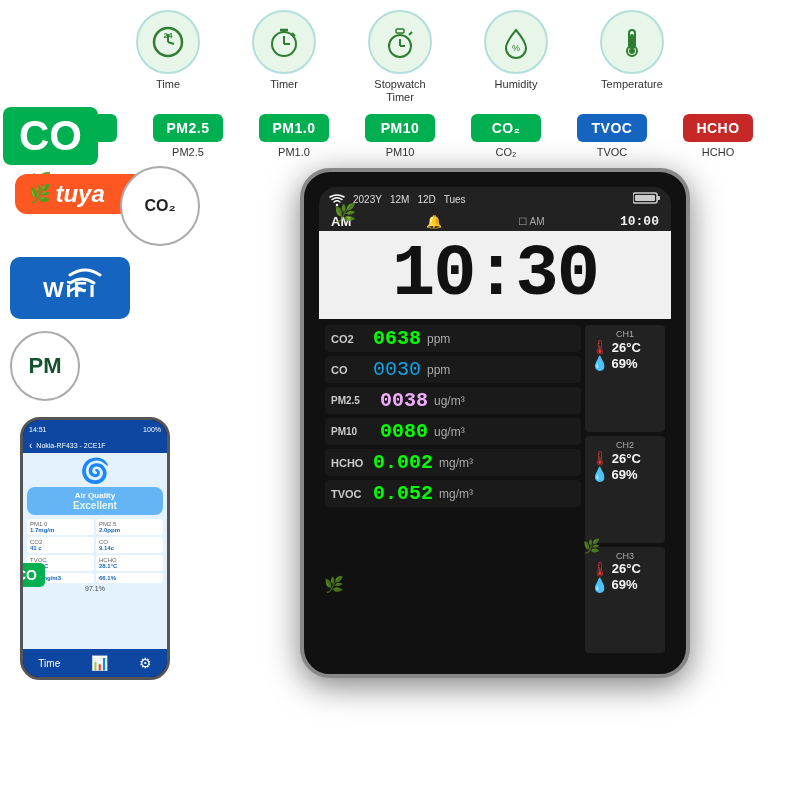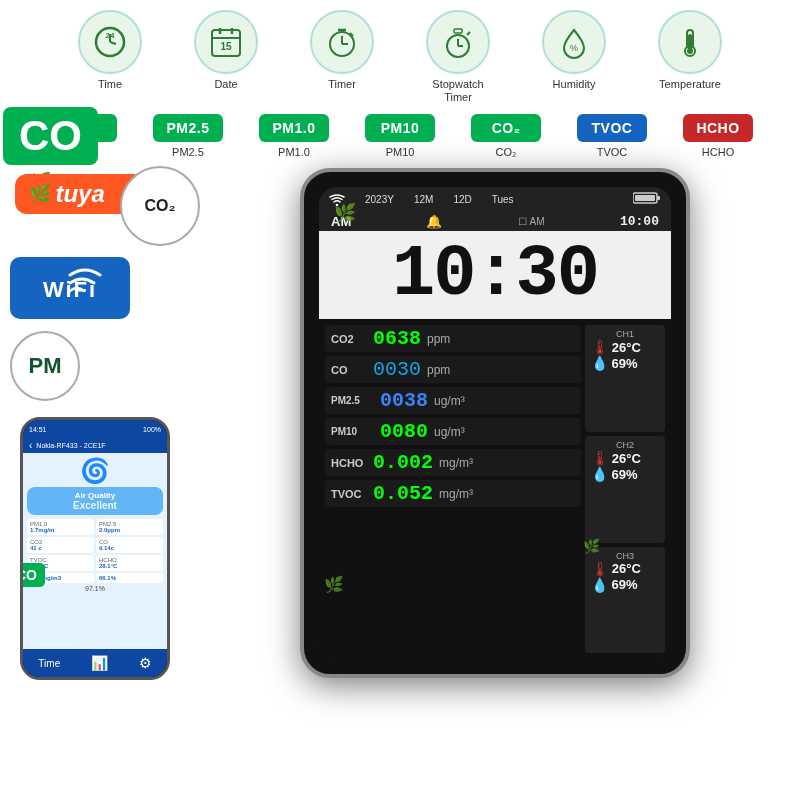--- a/index.html
+++ b/index.html
@@ -365,21 +365,21 @@
       padding: 2px 6px;
     }
     .sensor-name {
       color: #ccc;
       font-size: 11px;
       width: 38px;
       font-weight: bold;
     }
     .sensor-value-co2 { color: #00ff00; font-family: 'Courier New', monospace; font-size: 20px; font-weight: bold; }
     .sensor-value-co  { color: #0ea5e9; font-family: 'Courier New', monospace; font-size: 20px; font-weight: normal; }
-    .sensor-value-pm25 { color: #3b82f6; font-family: 'Courier New', monospace; font-size: 20px; font-weight: bold; }
+    .sensor-value-pm25 { color: #f0abfc; font-family: 'Courier New', monospace; font-size: 20px; font-weight: bold; }
     .sensor-value-pm10 { color: #00ff00; font-family: 'Courier New', monospace; font-size: 20px; font-weight: bold; }
     .sensor-value-hcho { color: #00ff00; font-family: 'Courier New', monospace; font-size: 20px; font-weight: bold; }
     .sensor-value-tvoc { color: #00ff00; font-family: 'Courier New', monospace; font-size: 20px; font-weight: bold; }
     .sensor-unit {
       color: #aaa;
       font-size: 12px;
       margin-left: 2px;
     }
 
     
@@ -432,32 +432,20 @@
   <div class="icon-item">
     <div class="icon-circle">
       <svg width="36" height="36" viewBox="0 0 36 36">
         <circle cx="18" cy="18" r="14" fill="none" stroke="#2e7d32" stroke-width="2.5"></circle>
         <text x="18" y="14" text-anchor="middle" font-size="8" fill="#2e7d32" font-weight="bold">24</text>
         <line x1="18" y1="18" x2="18" y2="10" stroke="#2e7d32" stroke-width="2"></line>
         <line x1="18" y1="18" x2="24" y2="20" stroke="#2e7d32" stroke-width="2"></line>
       </svg>
     </div>
     <span class="icon-label">Time</span>
-  </div>
-  <div class="icon-item">
-    <div class="icon-circle">
-      <svg width="36" height="36" viewBox="0 0 36 36">
-        <rect x="4" y="6" width="28" height="26" rx="3" fill="none" stroke="#2e7d32" stroke-width="2"></rect>
-        <line x1="4" y1="14" x2="32" y2="14" stroke="#2e7d32" stroke-width="2"></line>
-        <line x1="12" y1="4" x2="12" y2="10" stroke="#2e7d32" stroke-width="2.5"></line>
-        <line x1="24" y1="4" x2="24" y2="10" stroke="#2e7d32" stroke-width="2.5"></line>
-        <text x="18" y="26" text-anchor="middle" font-size="10" fill="#2e7d32" font-weight="bold">15</text>
-      </svg>
-    </div>
-    <span class="icon-label">Date</span>
   </div>
   <div class="icon-item">
     <div class="icon-circle">
       <svg width="36" height="36" viewBox="0 0 36 36">
         <circle cx="18" cy="20" r="12" fill="none" stroke="#2e7d32" stroke-width="2"></circle>
         <line x1="18" y1="20" x2="18" y2="12" stroke="#2e7d32" stroke-width="2"></line>
         <line x1="18" y1="20" x2="24" y2="20" stroke="#2e7d32" stroke-width="2"></line>
         <line x1="14" y1="6" x2="22" y2="6" stroke="#2e7d32" stroke-width="2.5"></line>
         <line x1="18" y1="6" x2="18" y2="9" stroke="#2e7d32" stroke-width="2"></line>
         <line x1="26" y1="9" x2="29" y2="12" stroke="#2e7d32" stroke-width="2"></line>
@@ -643,21 +631,21 @@
   <div class="device-container">
     <div class="device">
 
       <div style="position:absolute; top:30px; left:30px; color:#4caf50; font-size:18px; opacity:0.8; z-index:2;">🌿</div>
       <div style="position:absolute; bottom:80px; left:20px; color:#4caf50; font-size:16px; opacity:0.7; z-index:2;">🌿</div>
       <div style="position:absolute; bottom:120px; right:85px; color:#4caf50; font-size:14px; opacity:0.7; z-index:2;">🌿</div>
 
       <div class="device-screen">
 
         <div class="device-status">
-          <div style="display:flex; align-items:center; gap:20px;">
+          <div style="display:flex; align-items:center; gap:8px;">
 
             <svg width="16" height="12" viewBox="0 0 16 12">
               <path d="M8 11 L8 11" stroke="white" stroke-width="2.5" stroke-linecap="round"></path>
               <path d="M5 8 Q8 5.5 11 8" fill="none" stroke="white" stroke-width="1.5" stroke-linecap="round"></path>
               <path d="M3 5.5 Q8 2 13 5.5" fill="none" stroke="white" stroke-width="1.5" stroke-linecap="round"></path>
               <path d="M1 3 Q8 -1 15 3" fill="none" stroke="white" stroke-width="1.5" stroke-linecap="round"></path>
             </svg>
             <span style="color:#ddd;font-size:10px;">2023Y</span>
             <span style="color:#ddd;font-size:10px;">12M</span>
             <span style="color:#ddd;font-size:10px;text-align:center;">12D</span>

